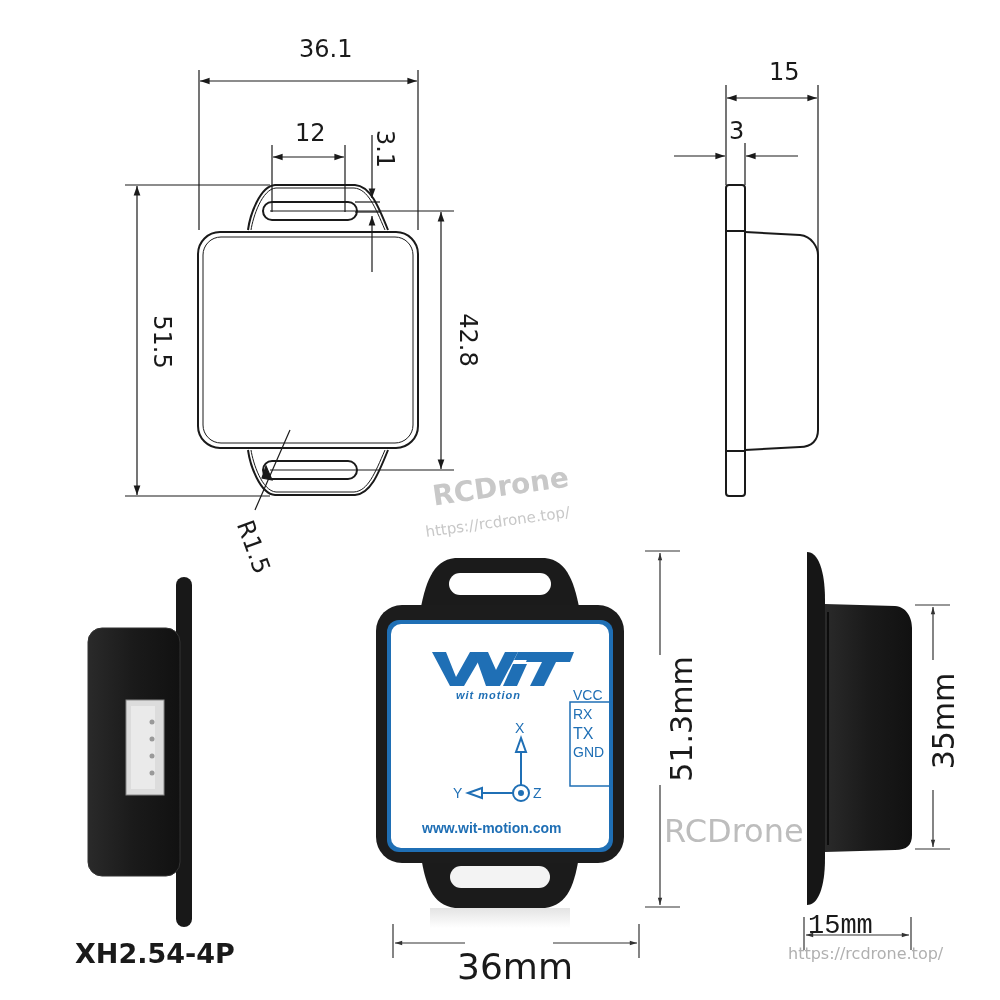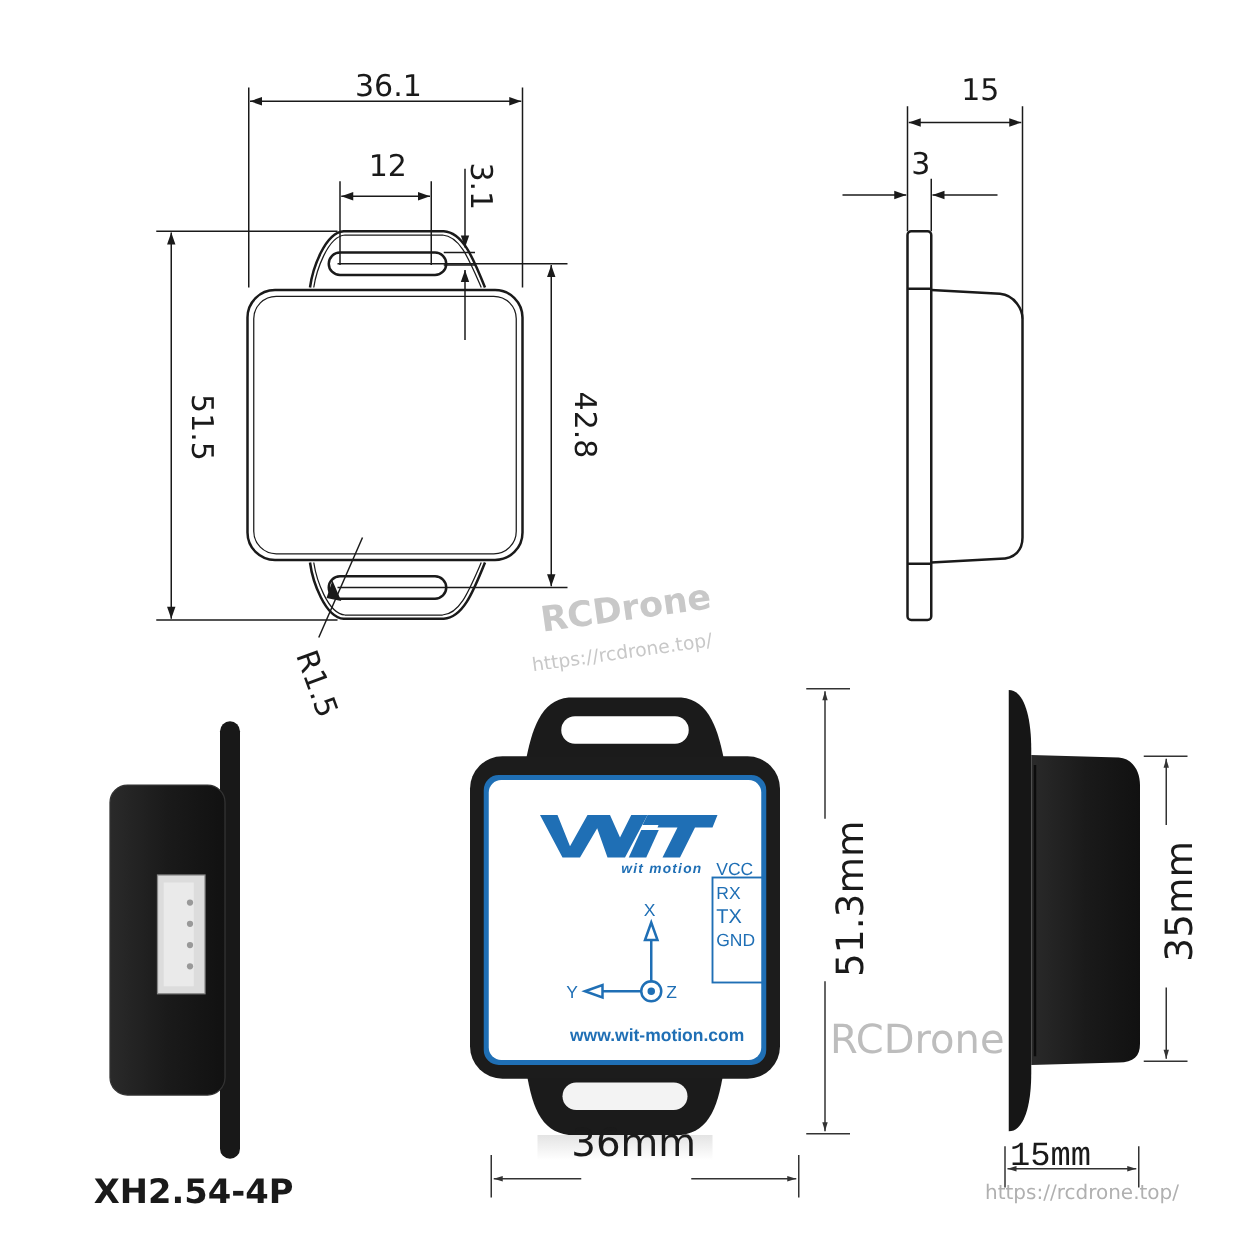--- a/index.html
+++ b/index.html
@@ -81,21 +81,21 @@
   <g stroke="#1a1a1a" stroke-width="1.2" fill="none">
     <line x1="726" y1="85" x2="726" y2="185"></line>
     <line x1="818" y1="85" x2="818" y2="255"></line>
     <line x1="727" y1="98" x2="817" y2="98" marker-start="url(#arr)" marker-end="url(#arr)"></line>
     <line x1="745" y1="143" x2="745" y2="185"></line>
     <line x1="674" y1="156" x2="725" y2="156" marker-end="url(#arr)"></line>
     <line x1="798" y1="156" x2="746" y2="156" marker-end="url(#arr)"></line>
   </g>
 </svg>
 
-<div class="lbl dim-small" style="left:284px; top:37px;margin-top:20px;">36.1</div>
+<div class="lbl dim-small" style="left:299px; top:37px;">36.1</div>
 <div class="lbl dim-small" style="left:295px; top:121px;text-align:right;">12</div>
 <div class="lbl dim-small rot90" style="left:366px; top:137px;">3.1</div>
 <div class="lbl dim-small rot90" style="left:135px; top:330px;">51.5</div>
 <div class="lbl dim-small rot90" style="left:441px; top:328px;">42.8</div>
 <div class="lbl dim-small" style="left:226px; top:535px; transform:rotate(70deg);">R1.5</div>
 <div class="lbl dim-small" style="left:769px; top:60px;">15</div>
 <div class="lbl dim-small" style="left:729px; top:119px;">3</div>
 
 <svg class="layer" viewBox="0 0 1000 1000" xmlns="http://www.w3.org/2000/svg">
   <defs>
@@ -180,34 +180,34 @@
     <line x1="915" y1="605" x2="950" y2="605"></line>
     <line x1="915" y1="849" x2="950" y2="849"></line>
     <line x1="933" y1="607" x2="933" y2="660" marker-start="url(#arrs)"></line>
     <line x1="933" y1="790" x2="933" y2="847" marker-end="url(#arrs)"></line>
     <line x1="804" y1="917" x2="804" y2="950"></line>
     <line x1="911" y1="917" x2="911" y2="950"></line>
     <line x1="806" y1="935" x2="909" y2="935" marker-start="url(#arrs)" marker-end="url(#arrs)"></line>
   </g>
 </svg>
 
-<div class="face-text" style="left:456px; top:690px; font-size:11px; font-weight:bold; font-style:italic; letter-spacing:1px;margin-left:41px;">wit motion</div>
+<div class="face-text" style="left:456px; top:690px; font-size:11px; font-weight:bold; font-style:italic; letter-spacing:1px;">wit motion</div>
 <div style="position:absolute; left:573px; top:686px; width:40px;">
   <div class="face-text" style="position:static; font-size:14px; line-height:19px;">VCC</div>
   <div class="face-text" style="position:static; font-size:14px; line-height:19px;">RX</div>
   <div class="face-text" style="position:static; font-size:16px; line-height:19px;">TX</div>
   <div class="face-text" style="position:static; font-size:14px; line-height:19px;">GND</div>
 </div>
 <div class="face-text" style="left:515px; top:721px; font-size:14px;">X</div>
 <div class="face-text" style="left:453px; top:786px; font-size:14px;">Y</div>
 <div class="face-text" style="left:533px; top:786px; font-size:14px;">Z</div>
-<div class="face-text" style="left:422px; top:821px; font-size:14px; font-weight:bold;margin-left:34px;">www.wit-motion.com</div>
+<div class="face-text" style="left:422px; top:821px; font-size:14px; font-weight:bold;">www.wit-motion.com</div>
 
 <div class="lbl" style="left:75px; top:940px; font-size:27px;font-weight:bold;">XH2.54-4P</div>
 <div class="lbl dim-big rotm90" style="left:619px; top:704px;">51.3mm</div>
-<div class="lbl dim-big" style="left:457px; top:900px; font-size:31px;">36mm</div>
+<div class="lbl dim-big" style="left:457px; top:949px; font-size:36px;">36mm</div>
 <div class="lbl dim-big rotm90" style="left:896px; top:706px;">35mm</div>
 <div class="lbl dim-big" style="left:808px; top:913px; font-size:27px;font-family:Liberation Mono, monospace;">15mm</div>
 
 <div class="wm wm-big" style="left:432px; top:473px;">RCDrone</div>
 <div class="wm wm-url" style="left:425px; top:515px;">https://rcdrone.top/</div>
 <div class="wm" style="left:664px; top:815px; font-size:32px; color:#bdbdbd;">RCDrone</div>
 <div class="wm" style="left:788px; top:946px; font-size:16px; color:#b0b0b0;">https://rcdrone.top/</div>
 
 </body></html>

